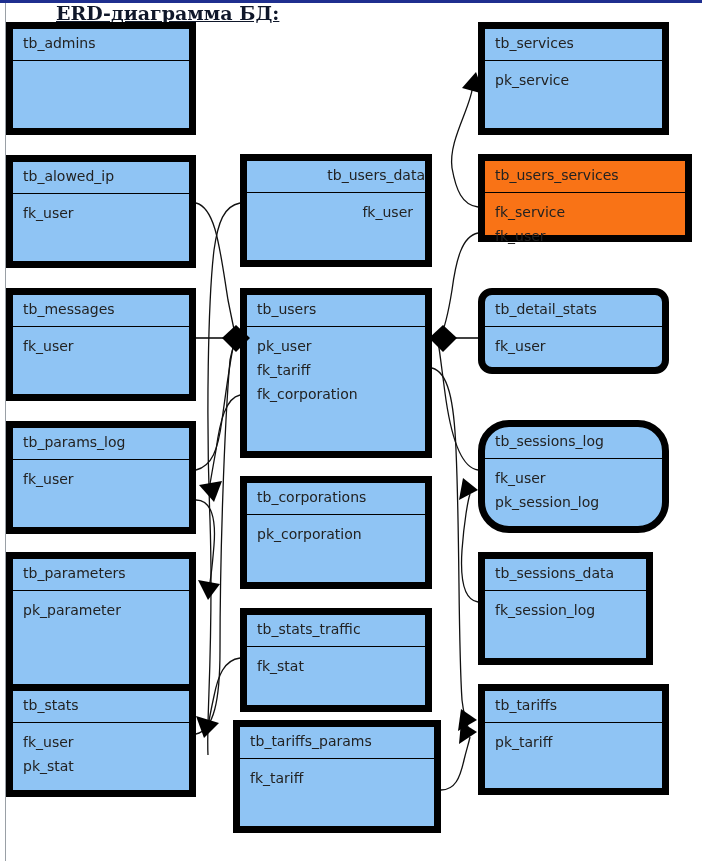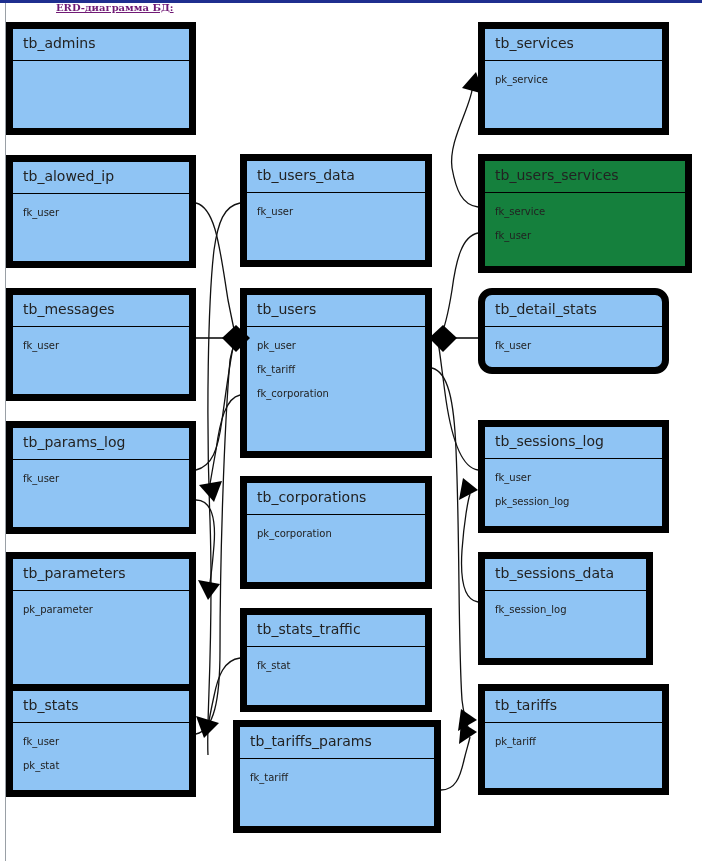--- a/index.html
+++ b/index.html
@@ -12,36 +12,36 @@
     position:absolute;left:0;top:0;width:702px;height:3px;
     background:#1f2f8f;
   }
   #leftrule{
     position:absolute;left:5px;top:3px;width:1px;height:858px;
     background:#9aa0a6;
   }
   #title{
     position:absolute;left:56px;top:2px;
     font-family:"DejaVu Serif","Liberation Serif",serif;
-    font-weight:bold;font-size:10px;color:#701a75;
+    font-weight:bold;font-size:19px;color:#0f172a;
     text-decoration:underline;white-space:nowrap;
   }
   #canvas{position:absolute;left:0;top:0;width:702px;height:864px;}
   .ent{
     position:absolute;box-sizing:border-box;
     border:7px solid #1d4ed8;background:#8fc4f4;
     z-index:2;
   }
   .ent .hdr{
     box-sizing:border-box;height:32px;border-bottom:1px solid #000;
     padding:6px 0 0 10px;font-size:14px;color:#222;white-space:nowrap;
     overflow:hidden;
   }
   .ent .body{
-    box-sizing:border-box;padding:7px 12px 0 10px;font-size:10px;color:#222;
+    box-sizing:border-box;padding:7px 12px 0 10px;font-size:14px;color:#222;
   }
   .ent .body .fld{display:block;line-height:24px;white-space:nowrap;}
   svg#links{position:absolute;left:0;top:0;width:702px;height:864px;z-index:3;pointer-events:none;}
   svg#links path{fill:none;stroke:#111;stroke-width:1.3;}
   svg#links .solid{stroke-width:1.6;}
   svg#links polygon{fill:#000;stroke:none;}
 </style>
 </head>
 <body>
 
@@ -125,21 +125,21 @@
           <span class="fld">pk_parameter</span>
         </div>
       </div>
       <div class="ent" style="left: 6px; top: 684px; width: 190px; height: 113px; background: rgb(143, 196, 244); border-color: rgb(0, 0, 0);">
         <div class="hdr">tb_stats</div>
         <div class="body">
           <span class="fld">fk_user</span>
           <span class="fld">pk_stat</span>
         </div>
       </div>
-      <div class="ent" style="left: 240px; top: 154px; width: 192px; height: 113px; background: rgb(143, 196, 244); border-color: rgb(0, 0, 0);">
+      <div class="ent" style="left: 240px; top: 154px; width: 192px; height: 113px; background: rgb(143, 196, 244); border-color: rgb(0, 0, 0); text-align: right;">
         <div class="hdr">tb_users_data</div>
         <div class="body">
           <span class="fld">fk_user</span>
         </div>
       </div>
       <div class="ent" style="left: 240px; top: 288px; width: 192px; height: 170px; background: rgb(143, 196, 244); border-color: rgb(0, 0, 0);">
         <div class="hdr">tb_users</div>
         <div class="body">
           <span class="fld">pk_user</span>
           <span class="fld">fk_tariff</span>
@@ -163,34 +163,34 @@
         <div class="body">
           <span class="fld">fk_tariff</span>
         </div>
       </div>
       <div class="ent" style="left: 478px; top: 22px; width: 191px; height: 113px; background: rgb(143, 196, 244); border-color: rgb(0, 0, 0);">
         <div class="hdr">tb_services</div>
         <div class="body">
           <span class="fld">pk_service</span>
         </div>
       </div>
-      <div class="ent" style="left: 478px; top: 154px; width: 214px; height: 119px; background: #15803d; border-color: rgb(0, 0, 0);">
+      <div class="ent" style="left: 478px; top: 154px; width: 214px; height: 88px; background: #f97316; border-color: rgb(0, 0, 0);">
         <div class="hdr">tb_users_services</div>
         <div class="body">
           <span class="fld">fk_service</span>
           <span class="fld">fk_user</span>
         </div>
       </div>
       <div class="ent" style="left: 478px; top: 288px; width: 191px; height: 86px; background: rgb(143, 196, 244); border-color: rgb(0, 0, 0); border-radius: 14px;">
         <div class="hdr">tb_detail_stats</div>
         <div class="body">
           <span class="fld">fk_user</span>
         </div>
       </div>
-      <div class="ent" style="left: 478px; top: 420px; width: 191px; height: 113px; background: rgb(143, 196, 244); border-color: rgb(0, 0, 0);">
+      <div class="ent" style="left: 478px; top: 420px; width: 191px; height: 113px; background: rgb(143, 196, 244); border-color: rgb(0, 0, 0); border-radius: 31px;">
         <div class="hdr">tb_sessions_log</div>
         <div class="body">
           <span class="fld">fk_user</span>
           <span class="fld">pk_session_log</span>
         </div>
       </div>
       <div class="ent" style="left: 478px; top: 552px; width: 175px; height: 113px; background: rgb(143, 196, 244); border-color: rgb(0, 0, 0);">
         <div class="hdr">tb_sessions_data</div>
         <div class="body">
           <span class="fld">fk_session_log</span>

